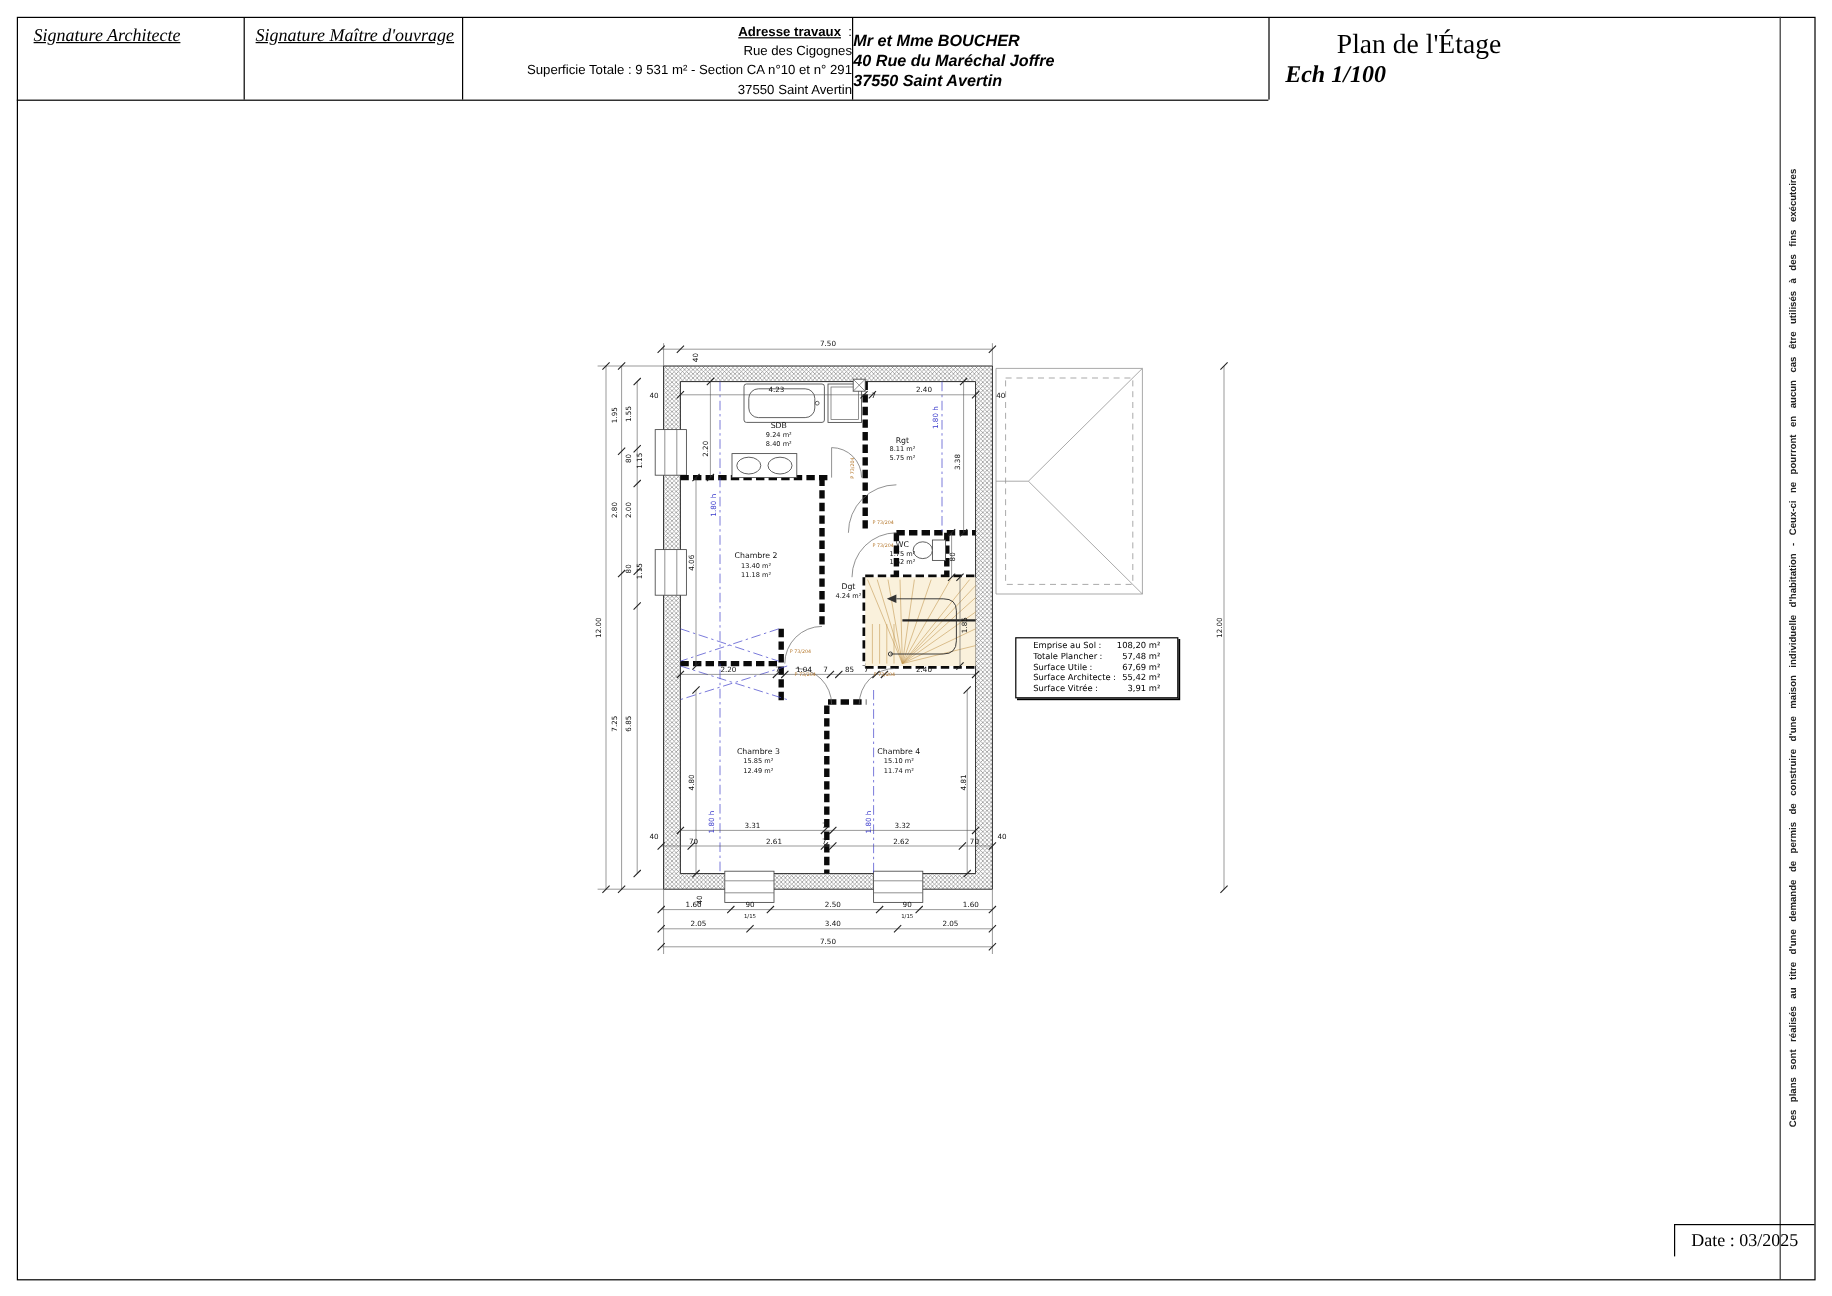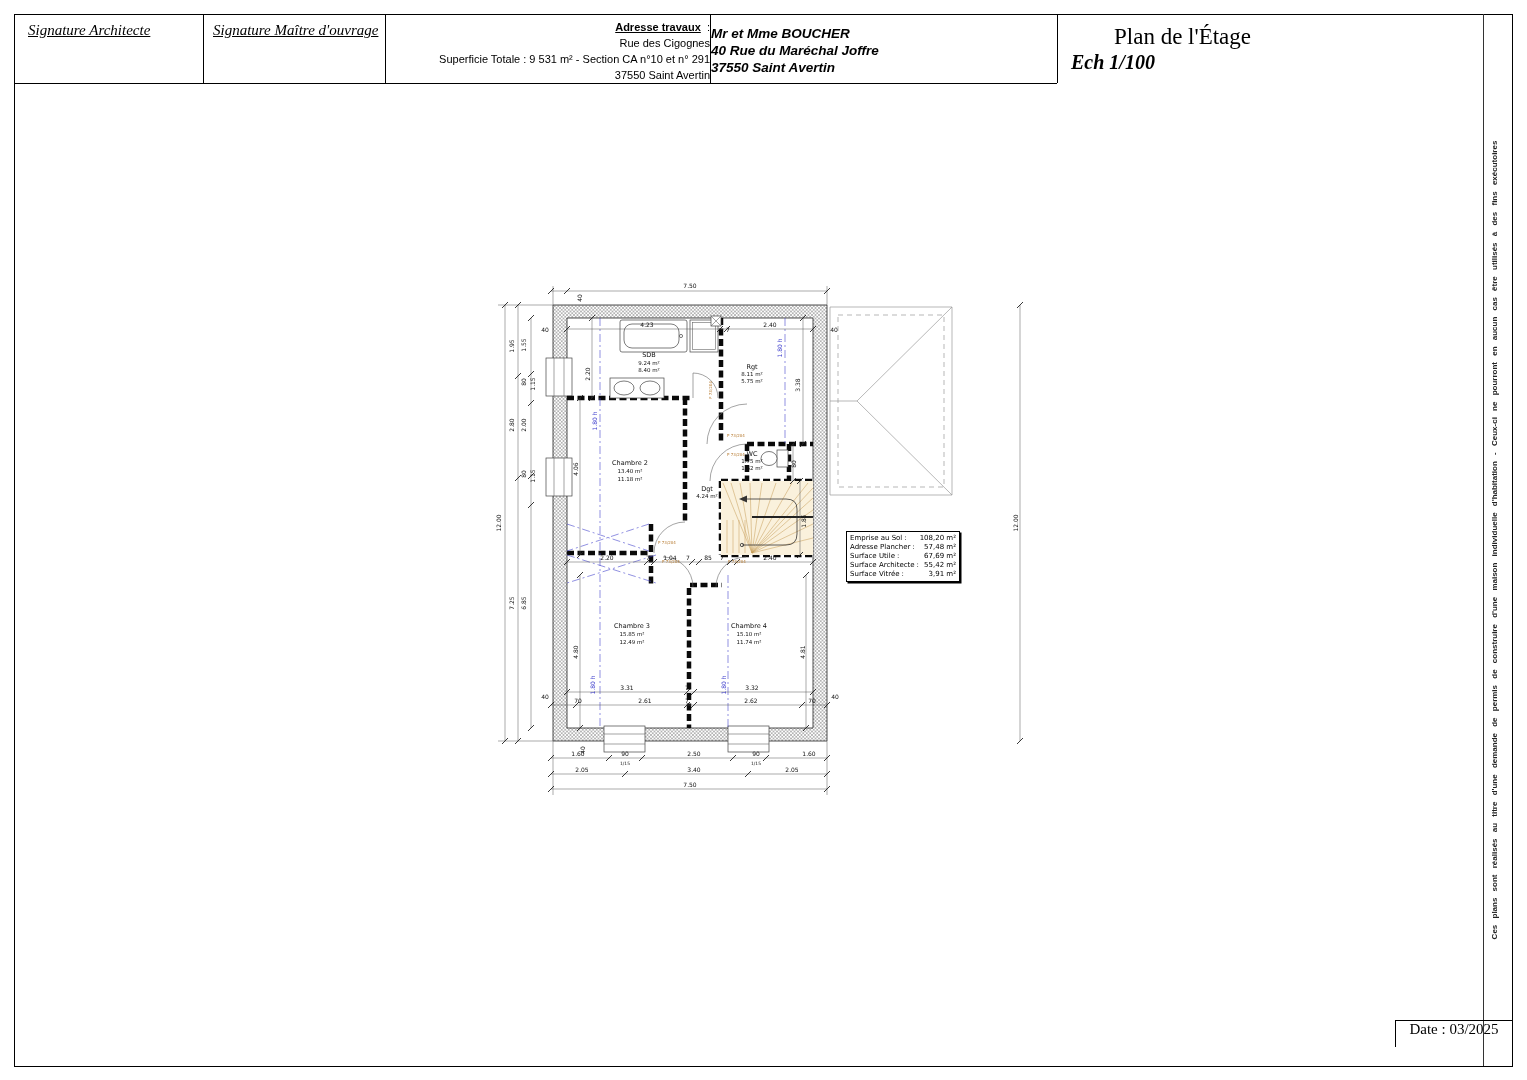--- a/index.html
+++ b/index.html
@@ -12,23 +12,23 @@
   .tb-v{top:15px;height:68px;border-left:1px solid #000;width:0;}
   .sig{font:italic 15px "Liberation Serif",serif;text-decoration:underline;}
   .addr{left:386px;top:19px;width:324px;text-align:right;font:11px "Liberation Sans",sans-serif;line-height:16px;}
   .addr .hd{font-weight:bold;text-decoration:underline;}
   .client{left:711px;top:25px;width:346px;text-align:left;font:bold italic 13.5px "Liberation Sans",sans-serif;line-height:17px;}
   .plan-title{left:1070px;top:24px;font:23px "Liberation Serif",serif;margin-left:44px;}
   .scale-lbl{left:1071px;top:51px;font:bold italic 20px "Liberation Serif",serif;}
   .side-note{left:1490px;top:1062px;width:1044px;height:12px;transform:rotate(-90deg);transform-origin:0 0;
              font:bold 8px "Liberation Sans",sans-serif;text-align:center;white-space:nowrap;word-spacing:4px;color:#222;}
   .date-box{left:1395px;top:1020px;width:116px;height:26px;border-top:1px solid #000;border-left:1px solid #000;
-            display:flex;align-items:flex-start;justify-content:center;font:15px "Liberation Serif",serif;}
+            display:flex;align-items:center;justify-content:center;font:15px "Liberation Serif",serif;}
   .surface-table{left:846px;top:531px;width:106px;border:1px solid #000;box-shadow:1.5px 1.5px 0 0 #000;
-                 background:#fff;padding:2px 3px;font:7px "DejaVu Sans",sans-serif;line-height:9px;}
+                 background:#fff;padding:2px 14px;font:7px "DejaVu Sans",sans-serif;line-height:9px;}
   .surface-table .row{display:flex;}
   .surface-table .col{margin:0 2px;}
   .surface-table .val{margin-left:auto;white-space:nowrap;}
   
   svg text{font-family:"DejaVu Sans",sans-serif;}
   .d{font-size:6px;fill:#111;text-anchor:middle;}
   .db{fill:#3a3acc;}
   .rn{font-size:6.5px;fill:#111;text-anchor:middle;}
   .ra{font-size:5.5px;fill:#111;text-anchor:middle;}
   .dt{font-size:4px;fill:#b5782d;text-anchor:middle;}
@@ -276,21 +276,21 @@
   <div class="abs plan-title">Plan de l'Étage</div>
   <div class="abs scale-lbl">Ech 1/100</div>
 
   <div class="abs surface-table">
     <div class="row">
       <span>Emprise au Sol</span>
       <span class="col">:</span>
       <span class="val">108,20 m²</span>
     </div>
     <div class="row">
-      <span>Adresse Plancher</span>
+      <span>Totale Plancher</span>
       <span class="col">:</span>
       <span class="val">57,48 m²</span>
     </div>
     <div class="row">
       <span>Surface Utile</span>
       <span class="col">:</span>
       <span class="val">67,69 m²</span>
     </div>
     <div class="row">
       <span>Surface Architecte</span>

